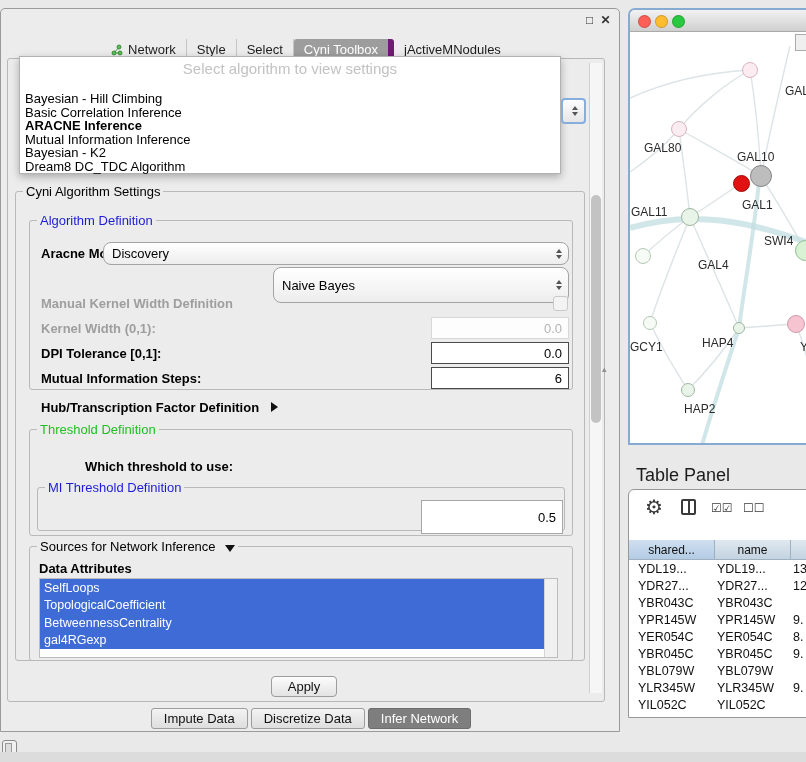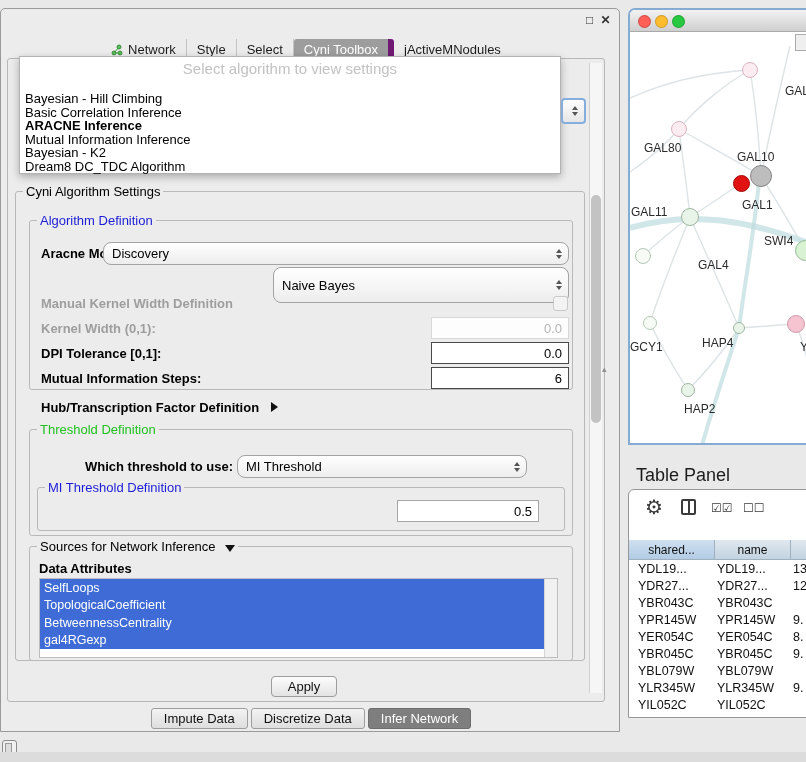--- a/index.html
+++ b/index.html
@@ -210,31 +210,24 @@
 
     <span class="lbl" style="left:40px;top:391px">
       <span>Hub/Transcription Factor Definition</span>
       <span class="tri-r"></span>
     </span>
 
     <div class="fs" style="left:28px;top:420px;width:544px;height:107px"></div>
     <span class="fs-title green" style="left:36px;top:413px">Threshold Definition</span>
 
     <span class="lbl" style="left:84px;top:450px">Which threshold to use:</span>
-    <div class="combo" style="left:236px;top:446px;width:290px;height:23px">
-      <span>MI Threshold</span>
-      <span class="updown">
-          <i class="up"></i>
-          <i class="dn"></i>
-        </span>
-    </div>
 
     <div class="fs" style="left:36px;top:478px;width:528px;height:44px"></div>
     <span class="fs-title blue" style="left:44px;top:471px">MI Threshold Definition</span>
-    <div class="inp soft" style="left:396px;top:491px;width:142px;height:22px">0.5</div>
+    <div class="inp soft" style="left:420px;top:491px;width:142px;height:34px">0.5</div>
 
     <div class="fs" style="left:28px;top:537px;width:544px;height:115px"></div>
     <span class="fs-title" style="left:36px;top:530px">
       <span>Sources for Network Inference</span>
       <span class="tri-d"></span>
     </span>
     <span class="lbl" style="left:38px;top:552px">Data Attributes</span>
 
     <div class="attrlist">
       <div class="attr-item">SelfLoops</div>

